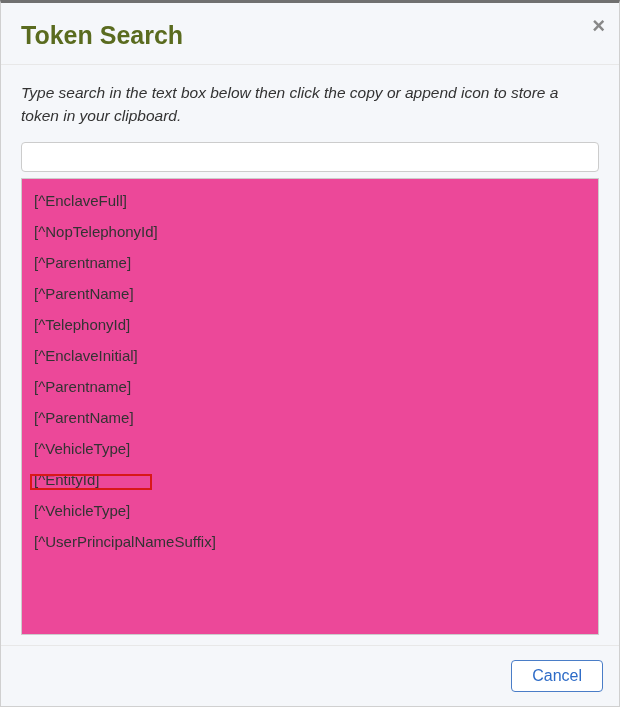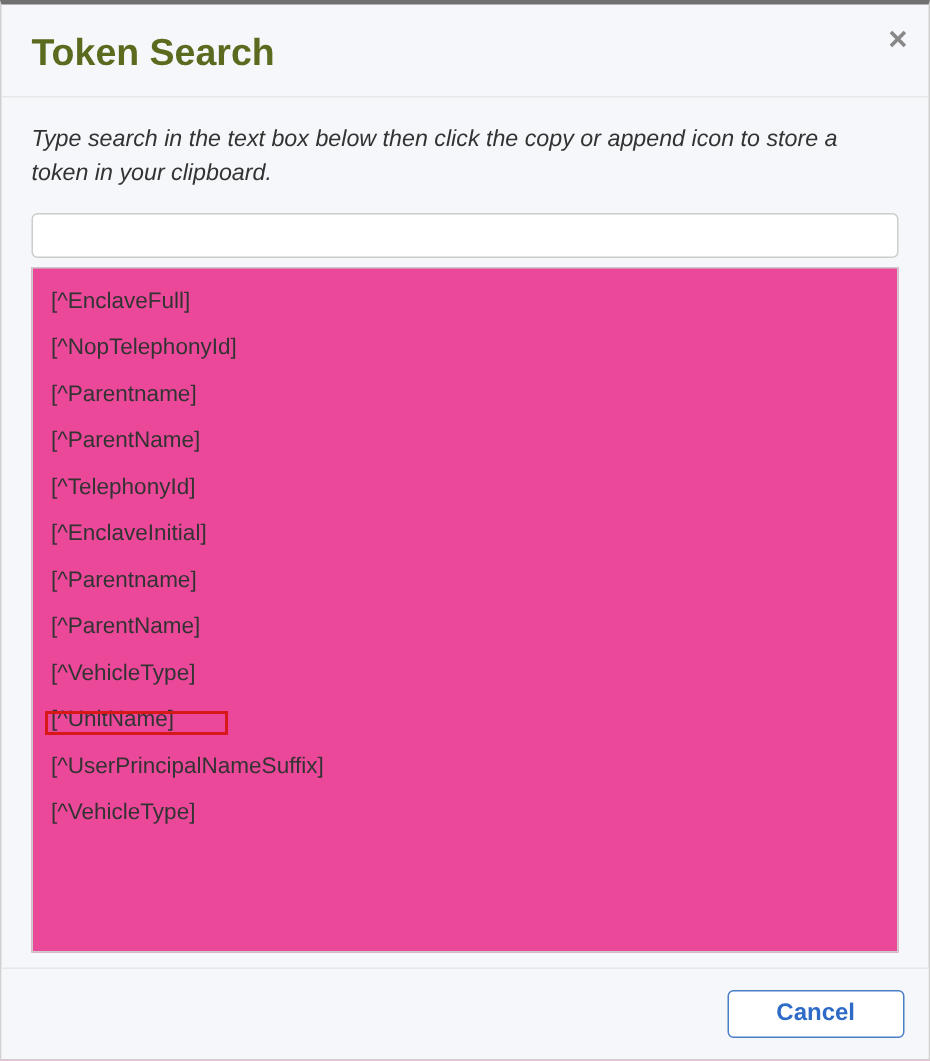--- a/index.html
+++ b/index.html
@@ -100,24 +100,23 @@
       padding: 14px 16px;
       display: flex;
       justify-content: flex-end;
       background: #f5f7fa;
     }
     .cancel-btn {
       background: #fff;
       border: 1px solid #4a7dc7;
       color: #2d6bc7;
       font-size: 16px;
-      padding: 6px 32px;
+      padding: 6px 20px;
       border-radius: 4px;
       cursor: pointer;
-      font-weight: bold;
     }
     
     .token-list-container::-webkit-scrollbar {
       width: 16px;
     }
     .token-list-container::-webkit-scrollbar-track {
       background: #f0f0f0;
     }
     .token-list-container::-webkit-scrollbar-thumb {
       background: #b8b8b8;
@@ -141,23 +140,23 @@
       <div class="token-list" id="token-list">
           <div class="token-item">[^EnclaveFull]</div>
           <div class="token-item">[^NopTelephonyId]</div>
           <div class="token-item">[^Parentname]</div>
           <div class="token-item">[^ParentName]</div>
           <div class="token-item">[^TelephonyId]</div>
           <div class="token-item">[^EnclaveInitial]</div>
           <div class="token-item">[^Parentname]</div>
           <div class="token-item">[^ParentName]</div>
           <div class="token-item">[^VehicleType]</div>
-          <div class="token-item">[^UnitName]</div>
+          <div class="token-item">[^EntityId]</div>
+          <div class="token-item">[^VehicleType]</div>
           <div class="token-item">[^UserPrincipalNameSuffix]</div>
-          <div class="token-item">[^VehicleType]</div>
         </div>
     </div>
   </div>
 
   <div class="modal-footer">
     <button class="cancel-btn">Cancel</button>
   </div>
 
   <div class="highlight-box"></div>
 </div>

